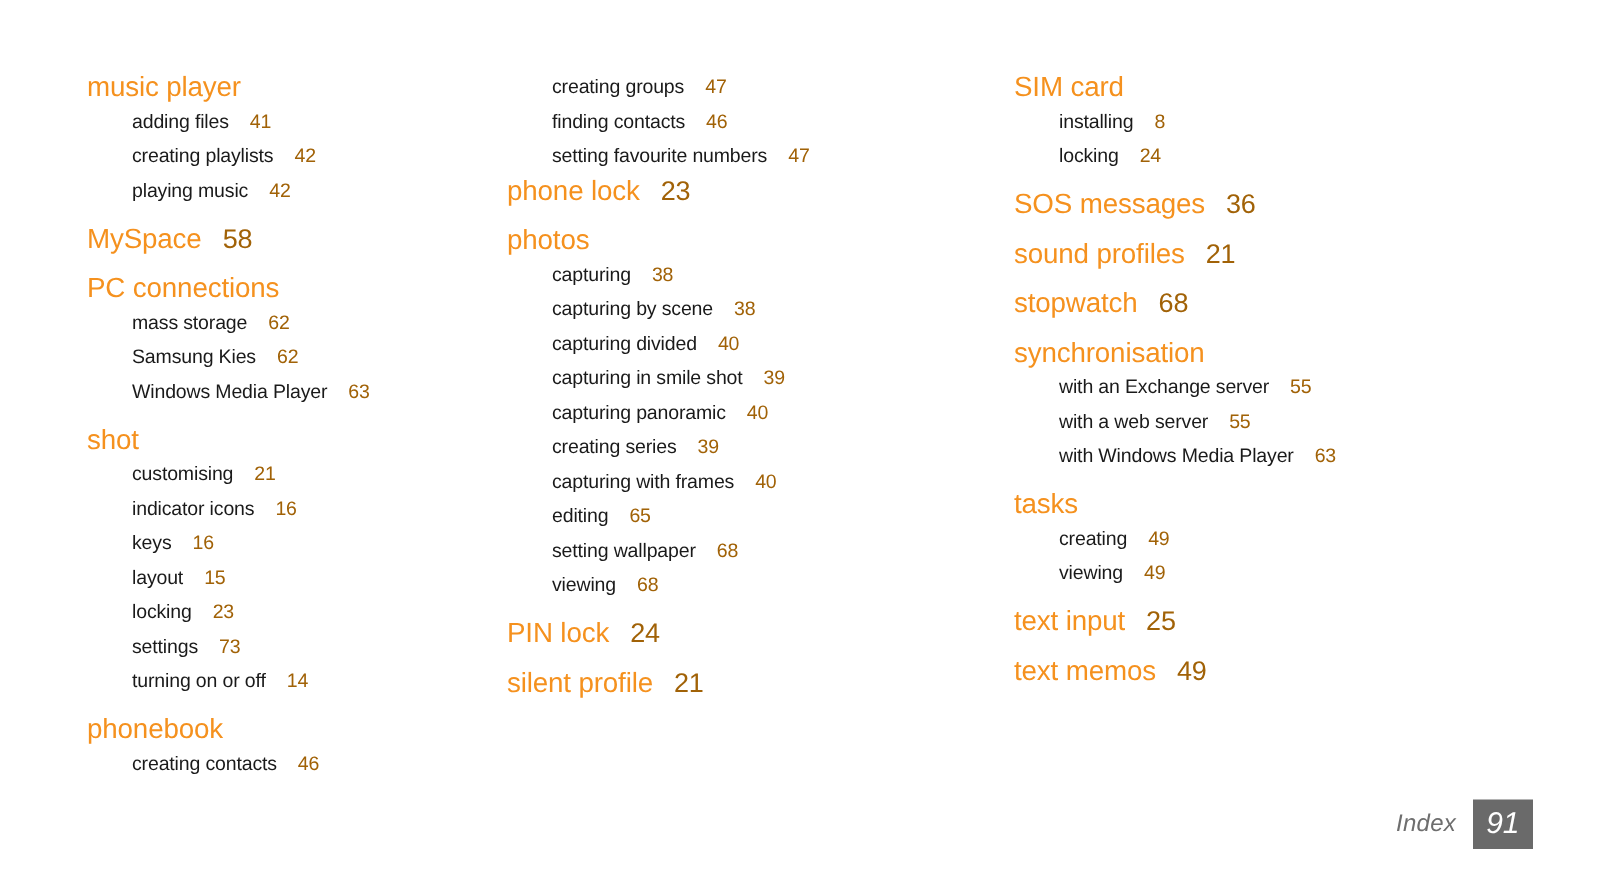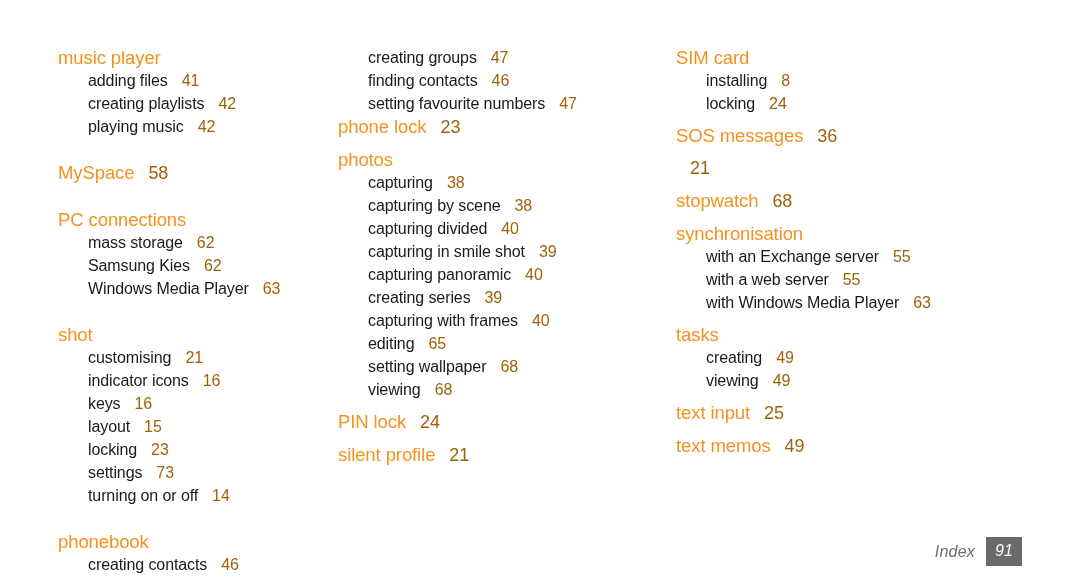--- a/index.html
+++ b/index.html
@@ -27,21 +27,21 @@
     top: 46px;
     width: 1080px;
     display: flex;
     flex-direction: row;
     align-items: flex-start;
   }
   .column {
     display: flex;
     flex-direction: column;
   }
-  .col-1 { width: 330px; padding-left: 58px; box-sizing: border-box; gap: 14px; }
+  .col-1 { width: 330px; padding-left: 58px; box-sizing: border-box; }
   .col-2 { width: 334px; padding-left: 8px; box-sizing: border-box; }
   .col-3 { width: 416px; padding-left: 12px; box-sizing: border-box; }
 
   .group {
     margin-bottom: 9px;
   }
   .group.tight { margin-bottom: 0; }
 
   .entry {
     display: flex;
@@ -49,21 +49,21 @@
     align-items: baseline;
     line-height: 23px;
     white-space: nowrap;
   }
   .entry.heading {
     color: #f5911e;
     font-size: 18.5px;
   }
   .entry.sub {
     color: #1a1a1a;
-    font-size: 16px;
+    font-size: 13px;
     padding-left: 30px;
   }
   .entry .label {
     letter-spacing: -0.1px;
   }
   .entry .page {
     color: #a16207;
     margin-left: 14px;
     letter-spacing: -0.1px;
   }
@@ -83,21 +83,21 @@
     font-style: italic;
     color: #6e6e6e;
     font-size: 16px;
     letter-spacing: 0.2px;
   }
   .footer-pagebox {
     margin-left: 11px;
     background: #6a6a6a;
     color: #ffffff;
     font-style: italic;
-    font-size: 16px;
+    font-size: 20px;
     line-height: 1;
     padding: 6px 9px 7px 9px;
     min-width: 18px;
     text-align: center;
   }
 </style>
 </head>
 <body>
 
 <div id="page">
@@ -281,20 +281,21 @@
           </div>
         </div>
         <div class="group">
           <div class="entry heading">
             <span class="label">SOS messages</span>
             <span class="page">36</span>
           </div>
         </div>
         <div class="group">
           <div class="entry heading">
+            <span class="label">sound profiles</span>
             <span class="page">21</span>
           </div>
         </div>
         <div class="group">
           <div class="entry heading">
             <span class="label">stopwatch</span>
             <span class="page">68</span>
           </div>
         </div>
         <div class="group">

